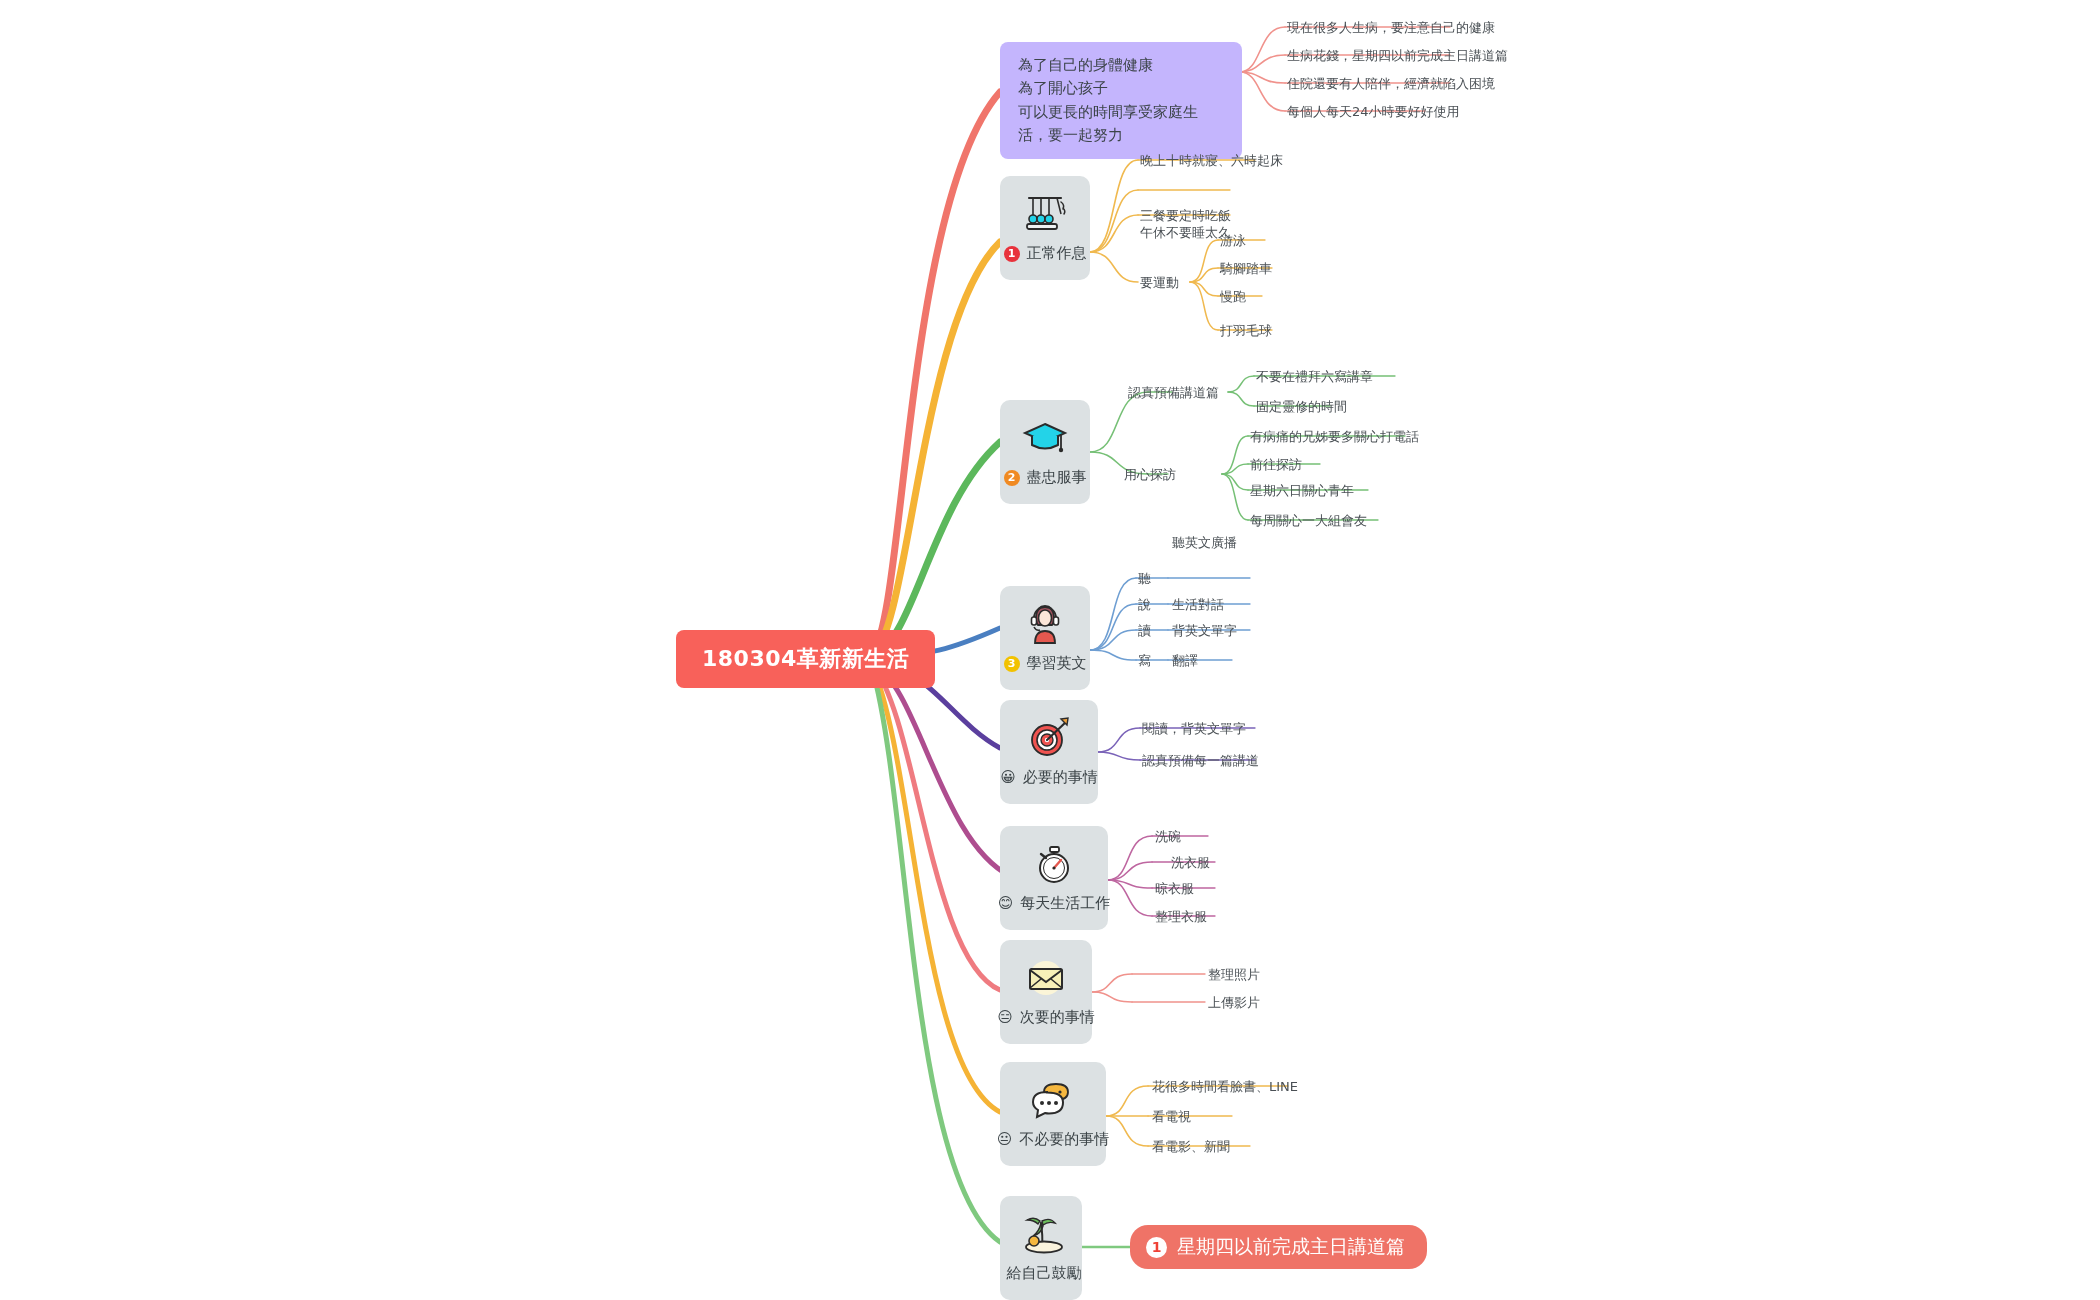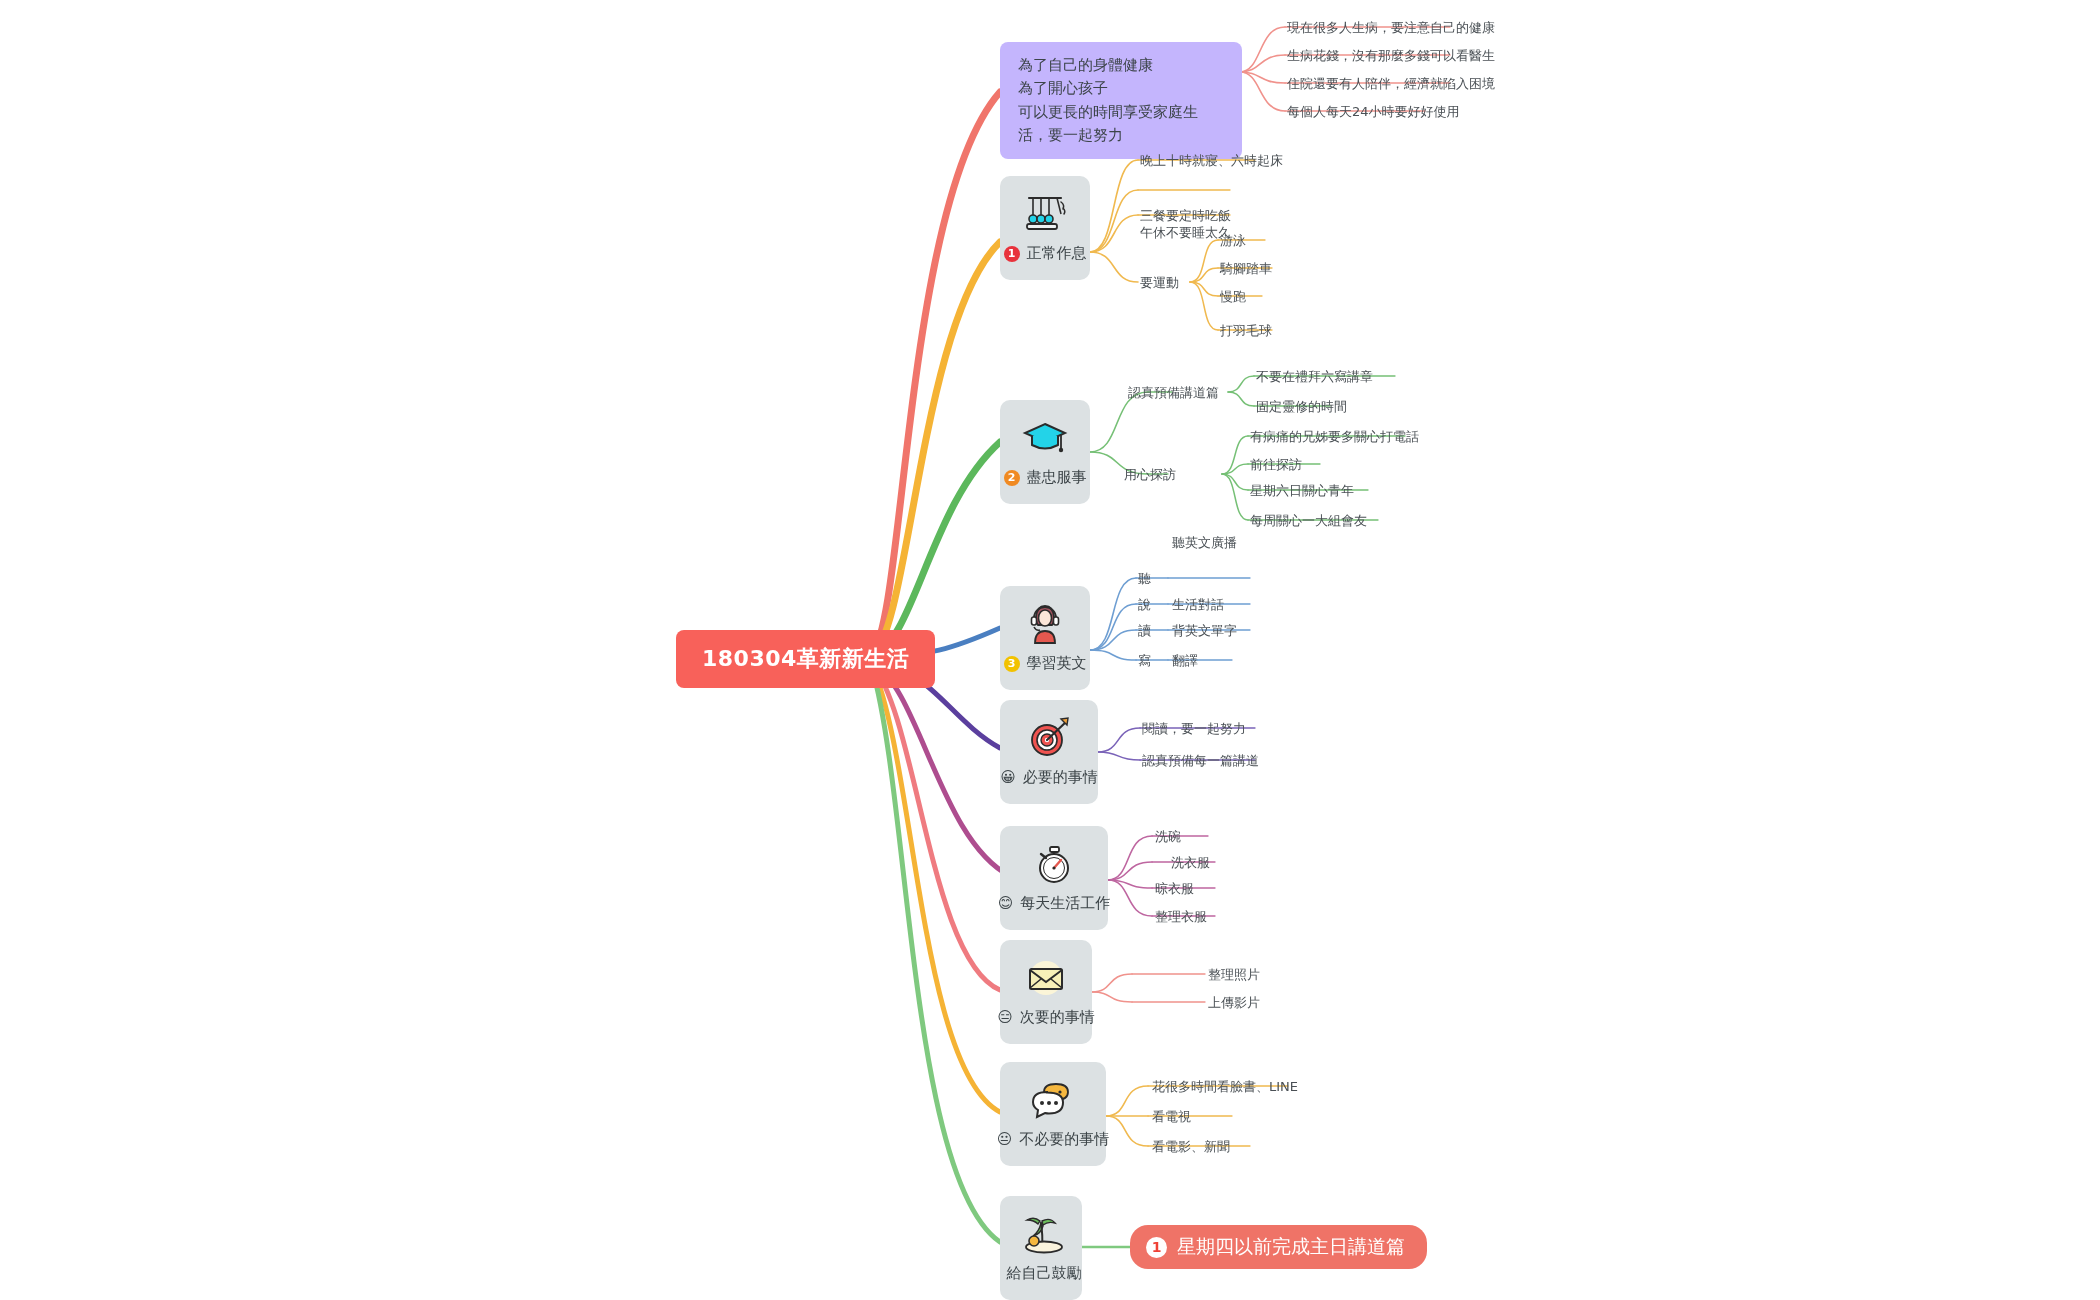--- a/index.html
+++ b/index.html
@@ -205,21 +205,21 @@
 
   <div class="central" style="left:676px;top:630px;">
     <span>180304革新新生活</span>
   </div>
 
   <div class="note" style="left:1000px;top:42px;width:242px;">為了自己的身體健康
 為了開心孩子
 可以更長的時間享受家庭生活，要一起努力</div>
 
   <div class="leaf" style="left:1287px;top:21px;">現在很多人生病，要注意自己的健康</div>
-  <div class="leaf" style="left:1287px;top:49px;">生病花錢，沒有那麼多錢可以看醫生</div>
+  <div class="leaf" style="left:1287px;top:49px;">生病花錢，星期四以前完成主日講道篇</div>
   <div class="leaf" style="left:1287px;top:77px;">住院還要有人陪伴，經濟就陷入困境</div>
   <div class="leaf" style="left:1287px;top:105px;">每個人每天24小時要好好使用</div>
 
   <div class="topic" style="left:1000px;top:176px;width:90px;height:104px;">
     <span class="ico">
       <svg width="48" height="44" viewBox="0 0 48 44">
         <path d="M8 6 h32" stroke="#2b2b2b" stroke-width="2.2" fill="none" stroke-linecap="round"></path>
         <path d="M12 6 L12 24 M20 6 L20 24 M28 6 L28 24" stroke="#2b2b2b" stroke-width="1.6" fill="none"></path>
         <circle cx="12" cy="27" r="4" fill="#23d3e8" stroke="#2b2b2b" stroke-width="1.6"></circle>
         <circle cx="20" cy="27" r="4" fill="#23d3e8" stroke="#2b2b2b" stroke-width="1.6"></circle>
@@ -301,21 +301,21 @@
         <circle cx="22" cy="25" r="2.2" fill="#fff"></circle>
         <path d="M22 25 L42 6" stroke="#2b2b2b" stroke-width="2.2" stroke-linecap="round"></path>
         <path d="M36 4 l7-1 l-1 7 z" fill="#f0a13c" stroke="#2b2b2b" stroke-width="1.4"></path>
       </svg>
     </span>
     <span class="tlabel">
       <span class="emoji">😀</span>
       <span>必要的事情</span>
     </span>
   </div>
-  <div class="leaf" style="left:1142px;top:722px;">閱讀，要一起努力</div>
+  <div class="leaf" style="left:1142px;top:722px;">閱讀，背英文單字</div>
   <div class="leaf" style="left:1142px;top:754px;">認真預備每一篇講道</div>
 
   <div class="topic" style="left:1000px;top:826px;width:108px;height:104px;">
     <span class="ico">
       <svg width="48" height="46" viewBox="0 0 48 46">
         <circle cx="24" cy="27" r="14" fill="#fff" stroke="#2b2b2b" stroke-width="2"></circle>
         <circle cx="24" cy="27" r="10.5" fill="#fff" stroke="#2b2b2b" stroke-width="1"></circle>
         <rect x="20" y="6" width="9" height="5" rx="1.5" fill="#fff" stroke="#2b2b2b" stroke-width="1.8"></rect>
         <path d="M24 11 v3" stroke="#2b2b2b" stroke-width="1.8"></path>
         <path d="M11 13 l5 4" stroke="#2b2b2b" stroke-width="2.4" stroke-linecap="round"></path>

